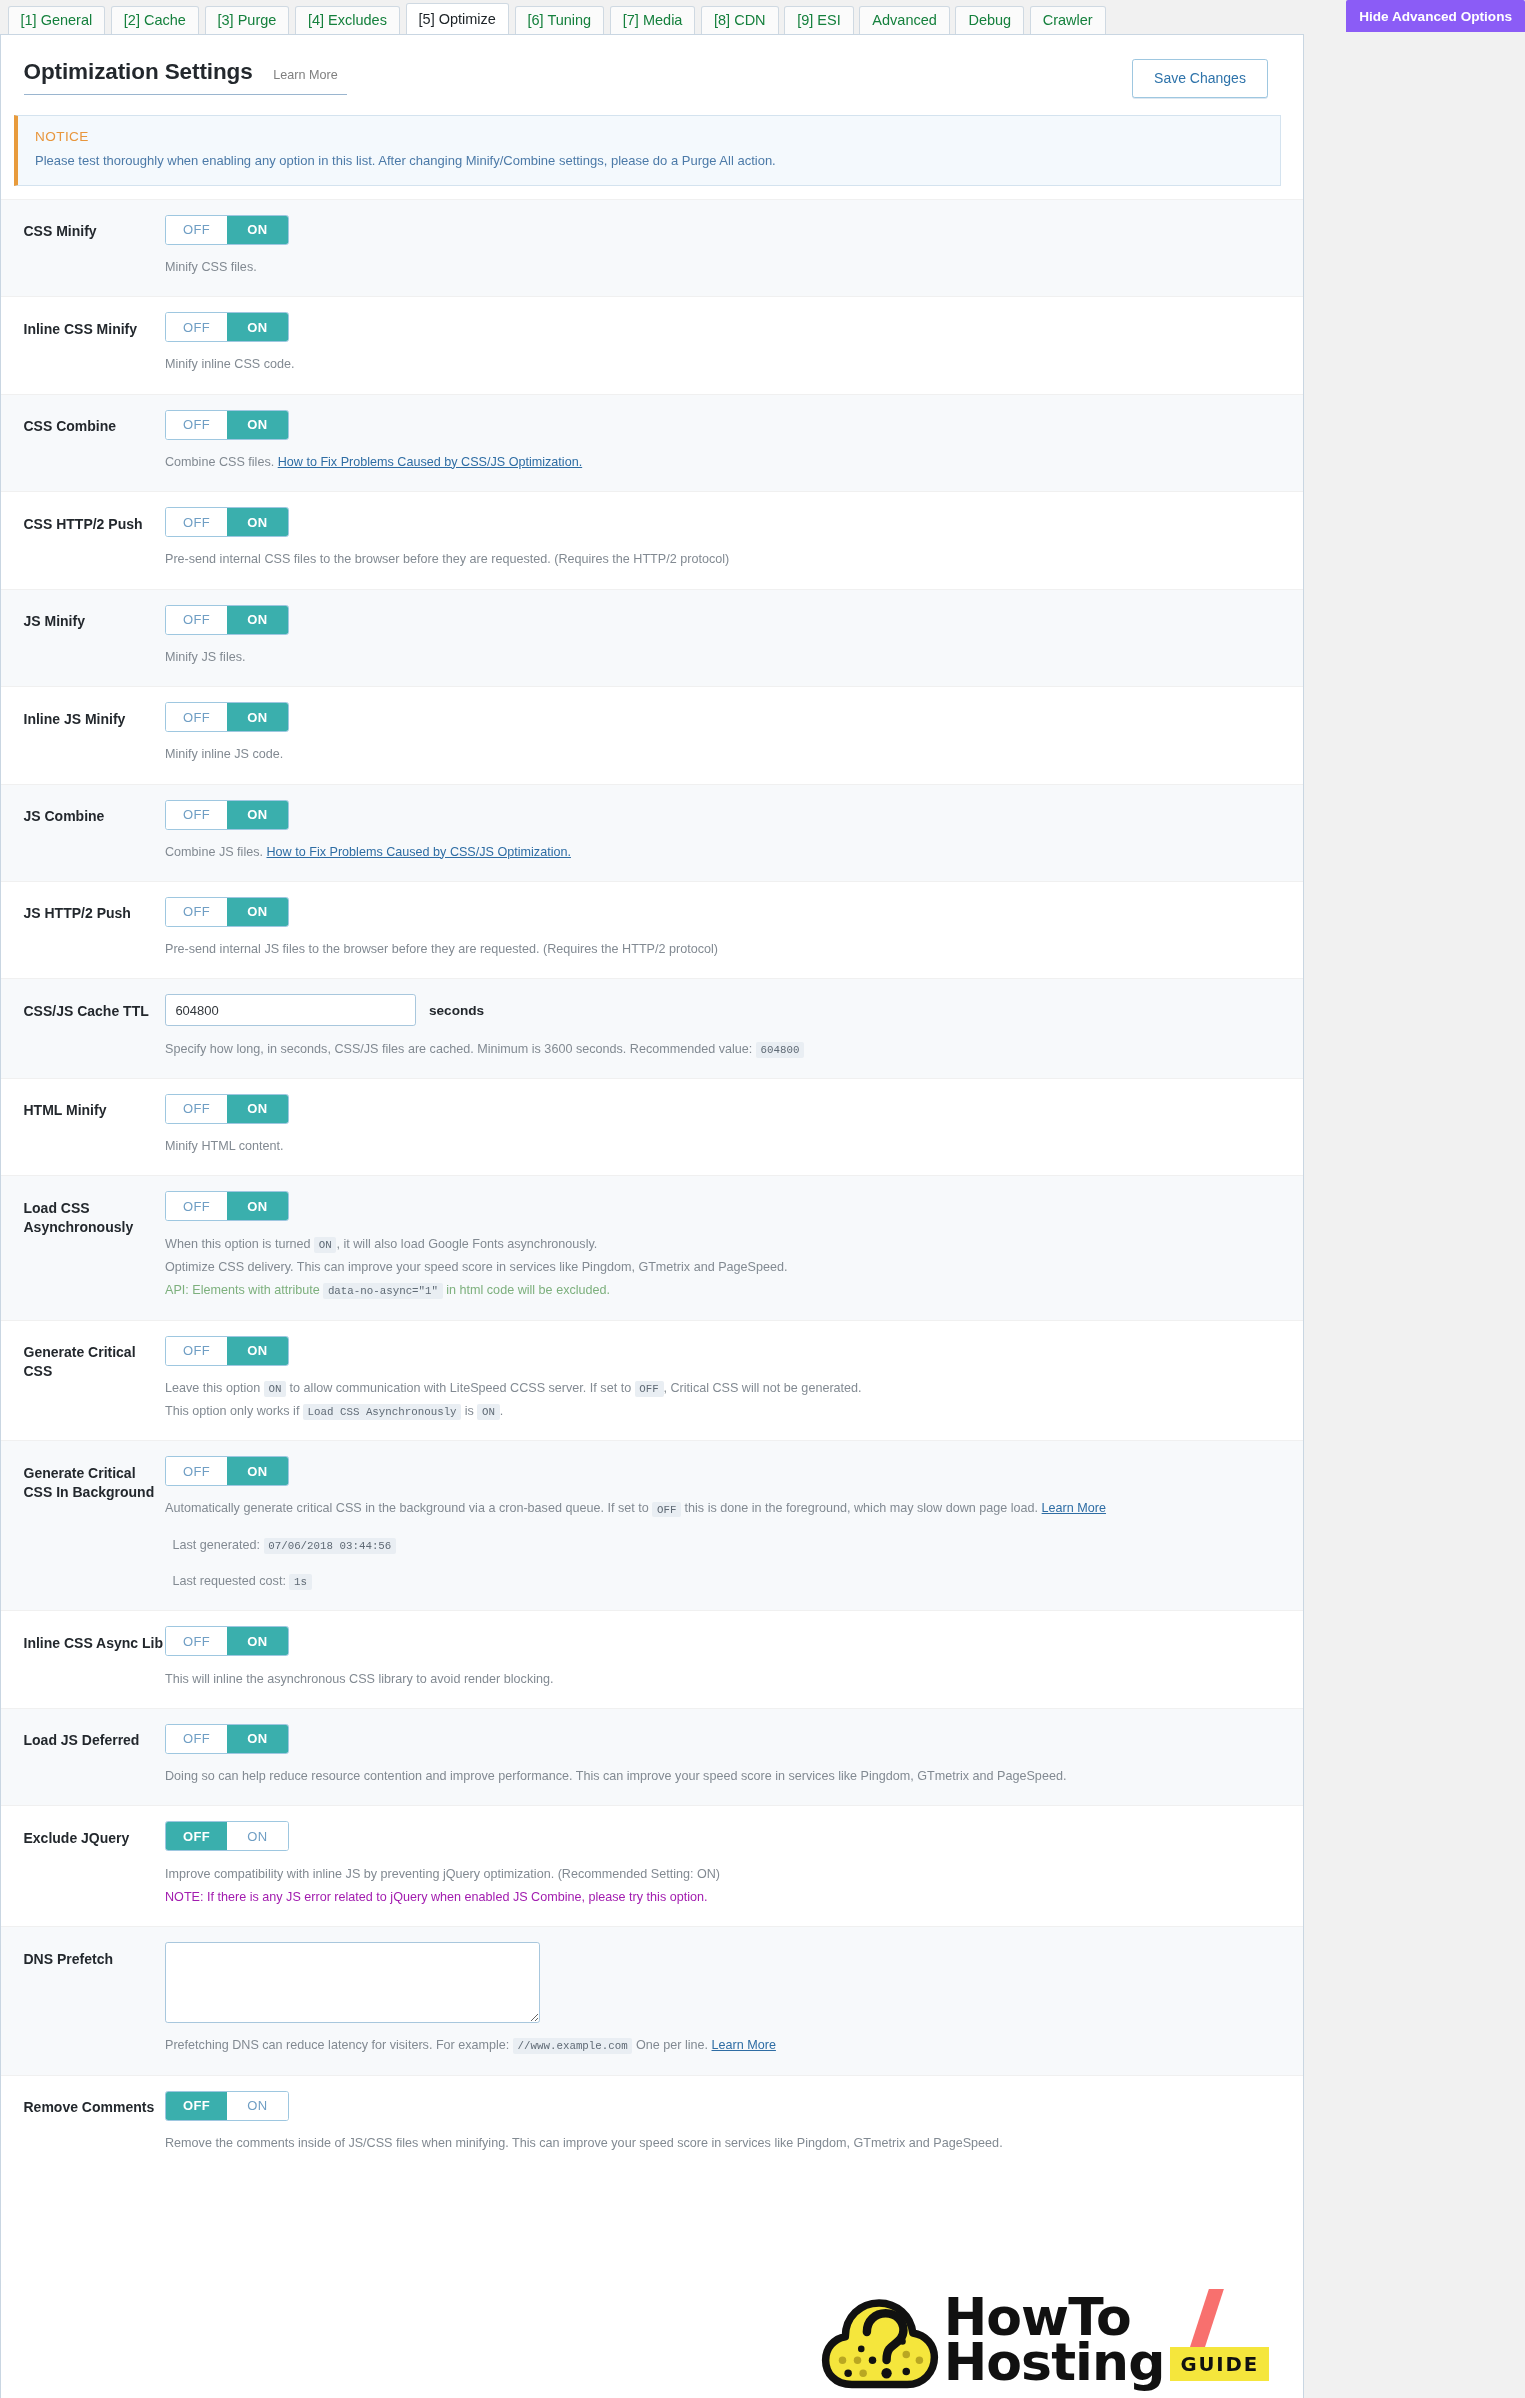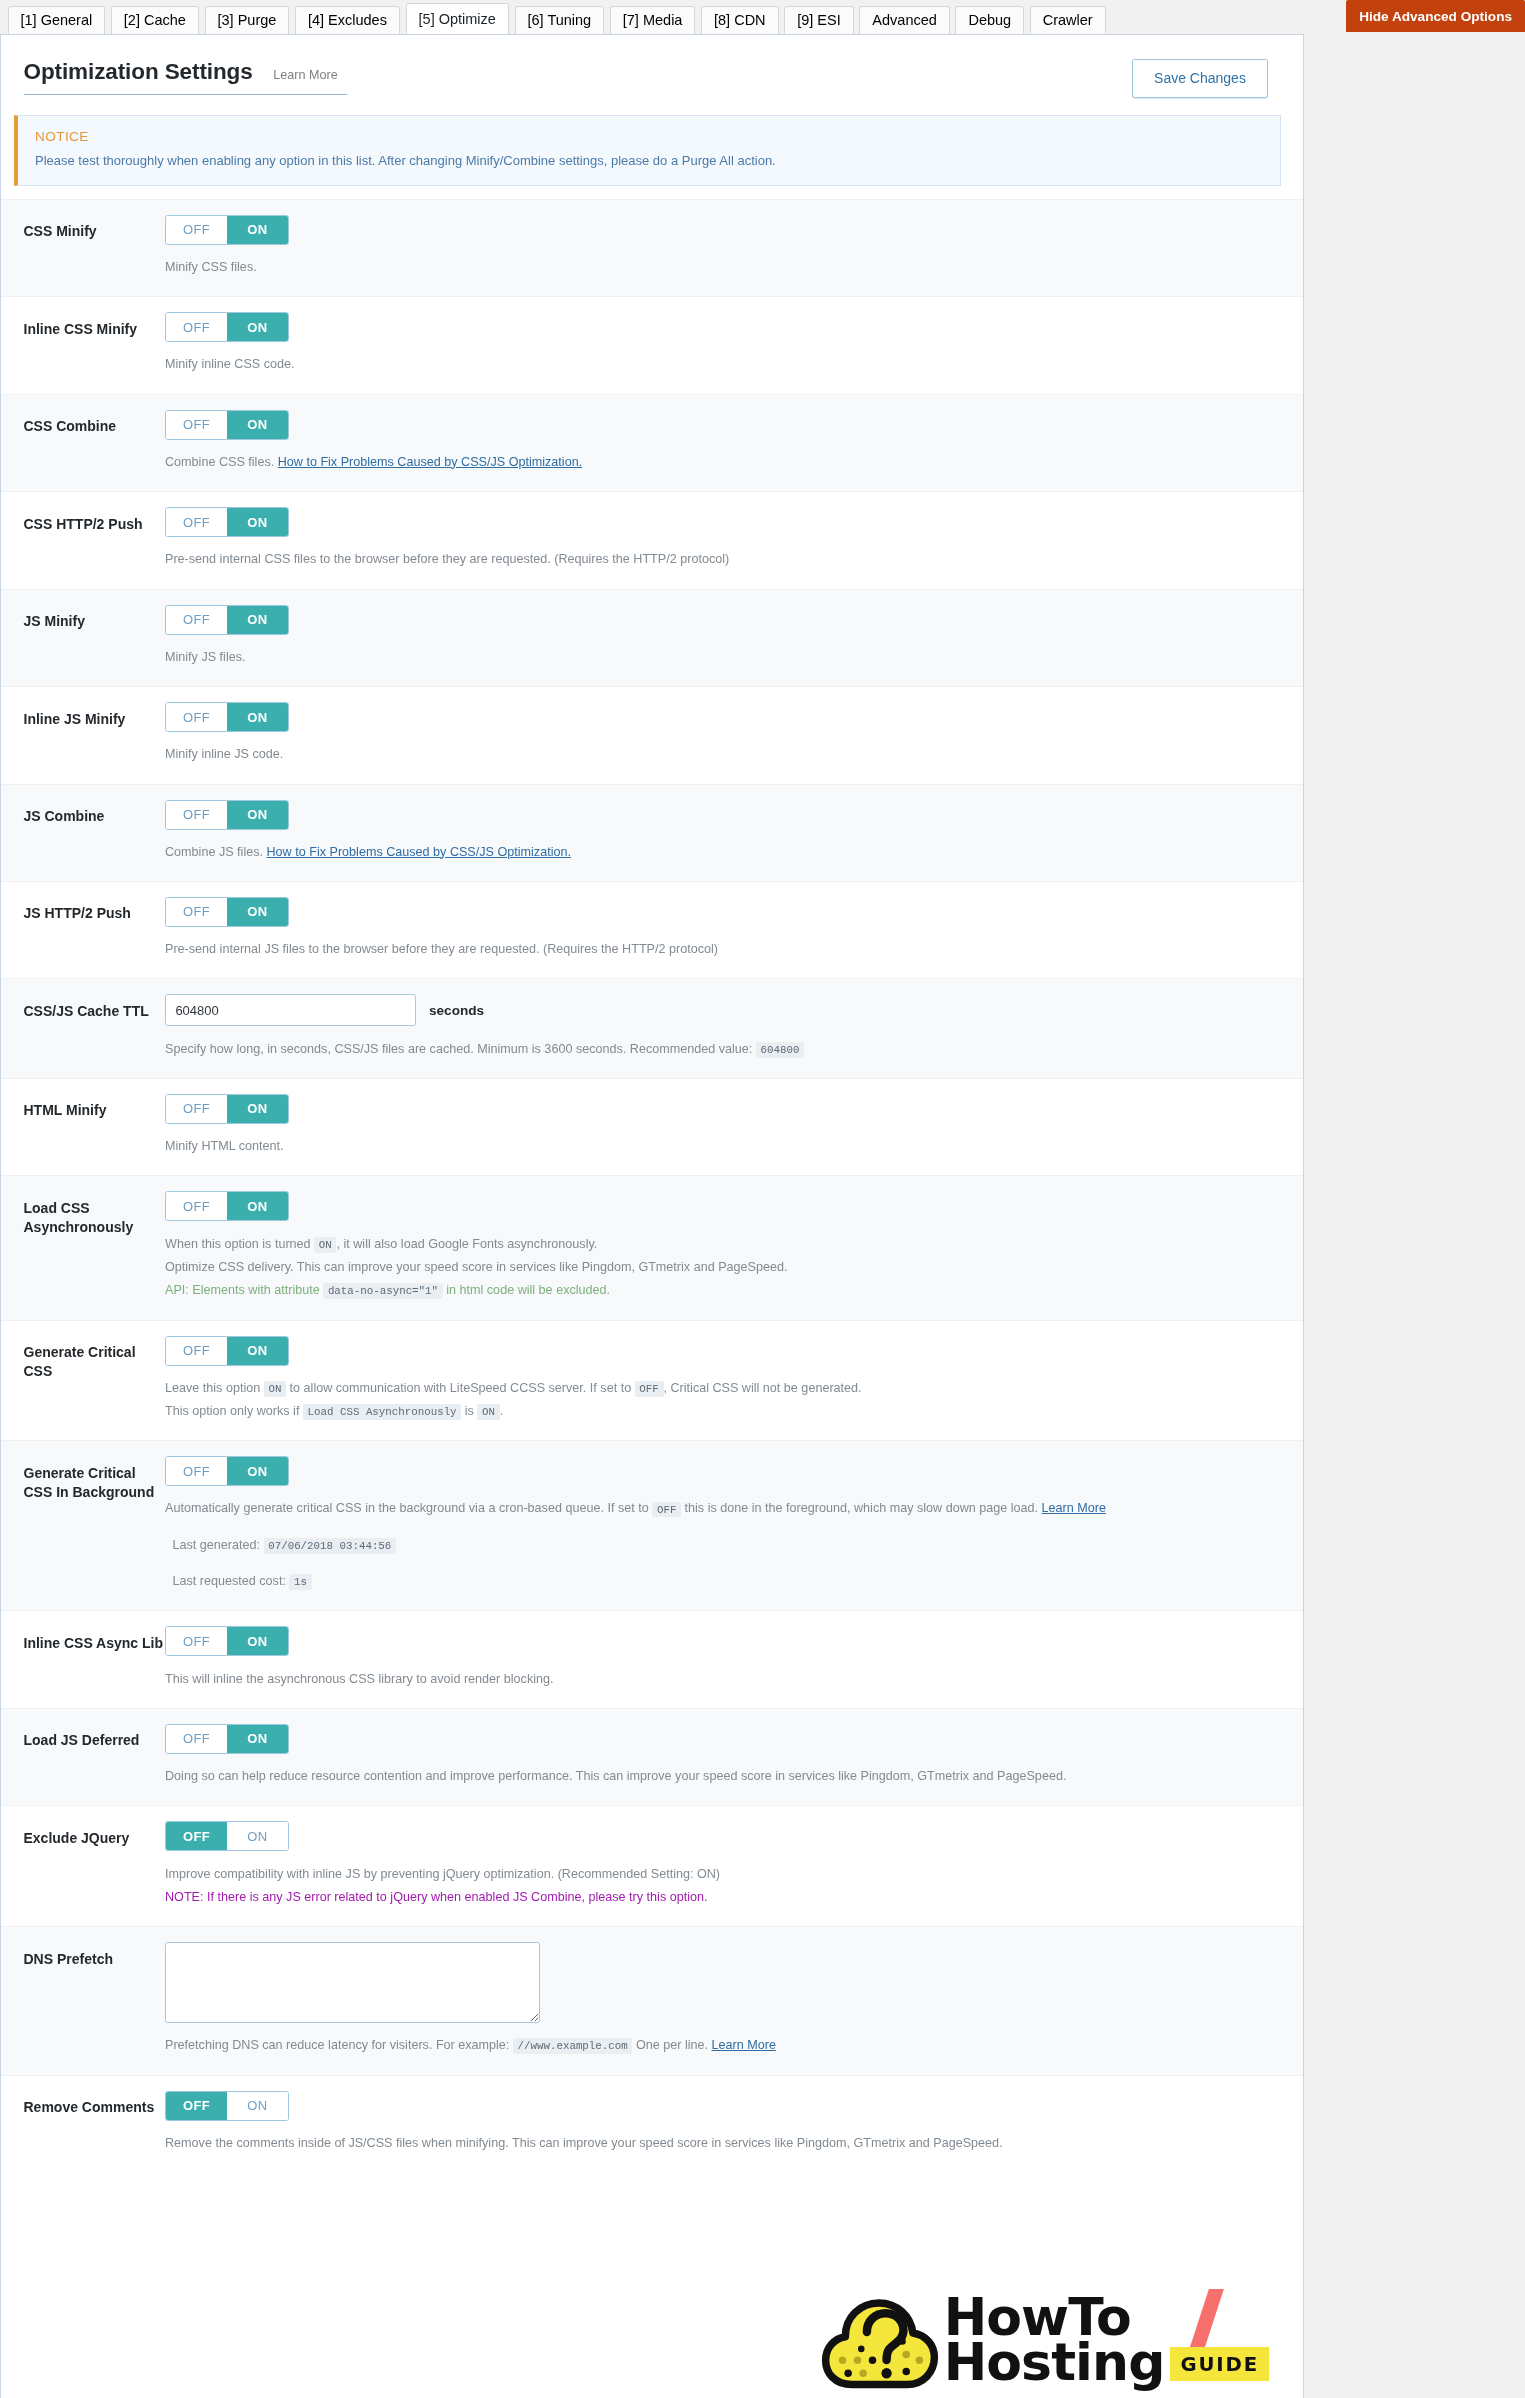--- a/index.html
+++ b/index.html
@@ -20,21 +20,21 @@
     align-items: flex-end;
   }
   .tab {
     display: inline-flex;
     align-items: center;
     justify-content: center;
     height: 28px;
     margin-right: 5.6px;
     padding: 0 12px;
     font-size: 14.5px;
-    color: #000000;
+    color: #15803d;
     background: #fbfbfb;
     border: 0.9px solid #cfd9e2;
     border-bottom: none;
     border-radius: 2.8px 2.8px 0 0;
     white-space: nowrap;
     cursor: pointer;
     line-height: 1;
   }
   .tab.active {
     color: #1d2327;
@@ -45,21 +45,21 @@
     position: relative;
     z-index: 3;
   }
   .hide-adv {
     position: absolute;
     right: 0; top: 0;
     height: 32px;
     display: flex;
     align-items: center;
     padding: 0 13px;
-    background: #c2410c;
+    background: #8b5cf6;
     color: #ffffff;
     font-size: 13.6px;
     font-weight: bold;
     cursor: pointer;
     border-radius: 1.9px 1.9px 0 0;
     white-space: nowrap;
   }
 
   
   .panel {

